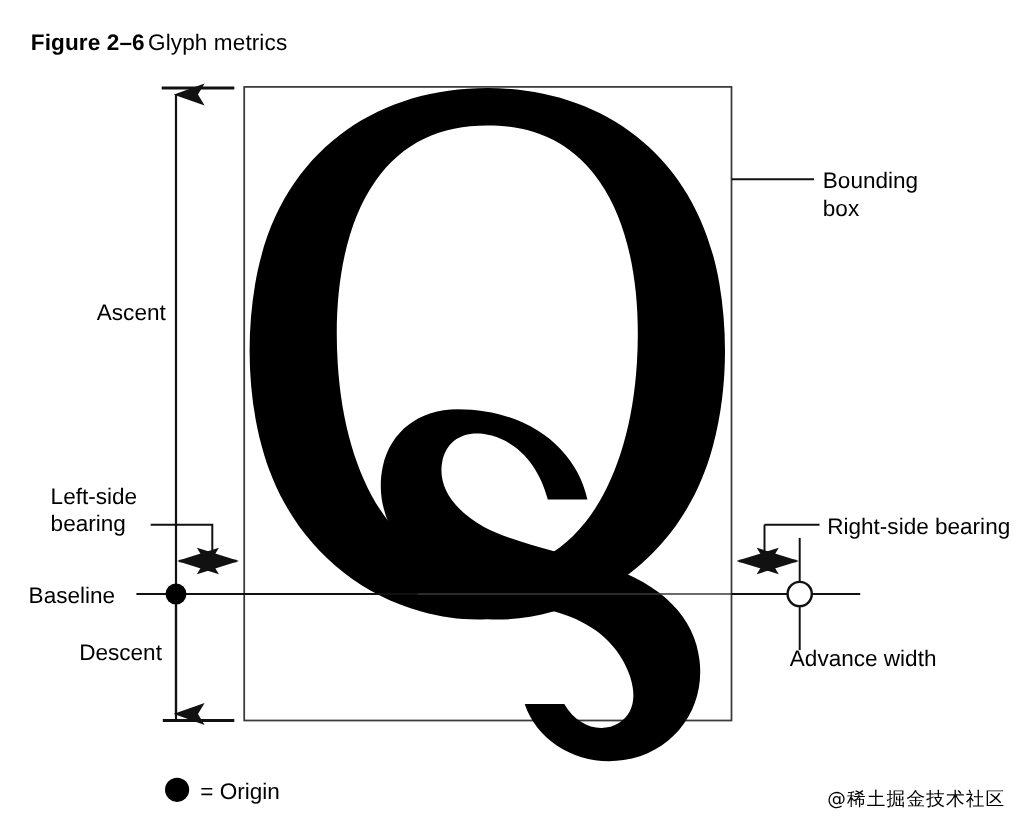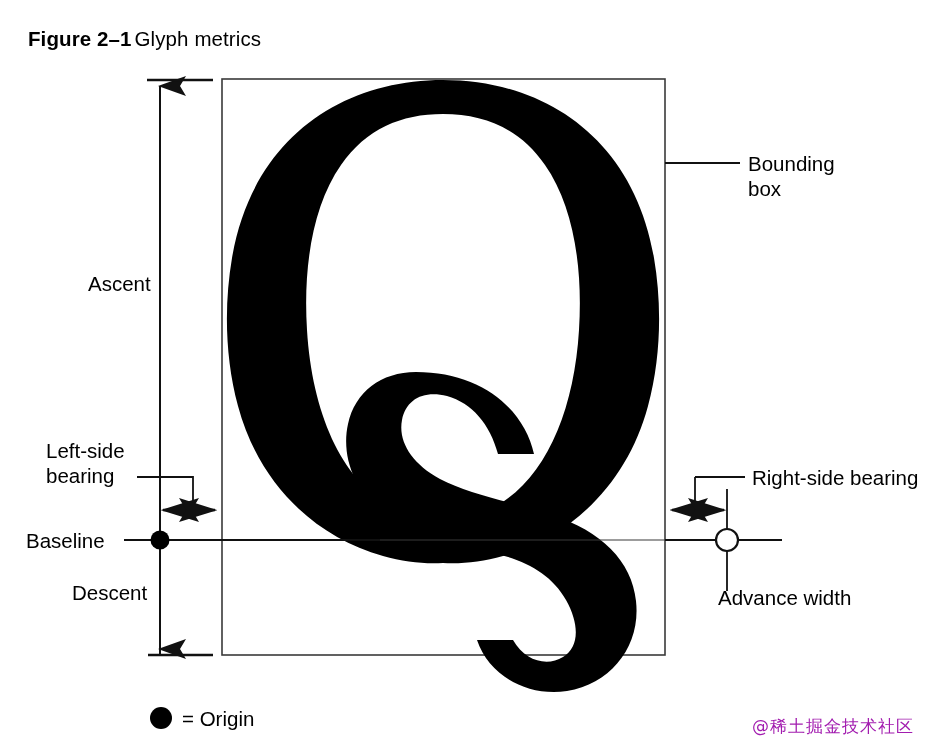--- a/index.html
+++ b/index.html
@@ -46,32 +46,32 @@
     font-family: "Liberation Sans", sans-serif;
     font-size: 20.5px;
     fill: #000000;
   }
   .watermark {
     position: absolute;
     right: 24px;
     bottom: 18px;
     font-family: "DejaVu Sans", sans-serif;
     font-size: 17px;
-    color: #a21caf;
+    color: #000000;
     letter-spacing: 1px;
     white-space: nowrap;
   }
 </style>
 </head>
 <body>
 
 <div id="figure-root">
 
   <div class="fig-caption">
-    <span class="fig-num">Figure 2–1</span><span class="fig-title">Glyph metrics</span>
+    <span class="fig-num">Figure 2–6</span><span class="fig-title">Glyph metrics</span>
   </div>
 
   <svg class="diagram" viewBox="0 0 938 756">
     <defs>
       <marker id="arrUp" markerWidth="12" markerHeight="14" refX="6" refY="1" orient="auto">
         <path d="M6,0 L11,14 L6,11 L1,14 Z" fill="#111"></path>
       </marker>
       <marker id="arrDown" markerWidth="12" markerHeight="14" refX="6" refY="13" orient="auto">
         <path d="M6,14 L11,0 L6,3 L1,0 Z" fill="#111"></path>
       </marker>

